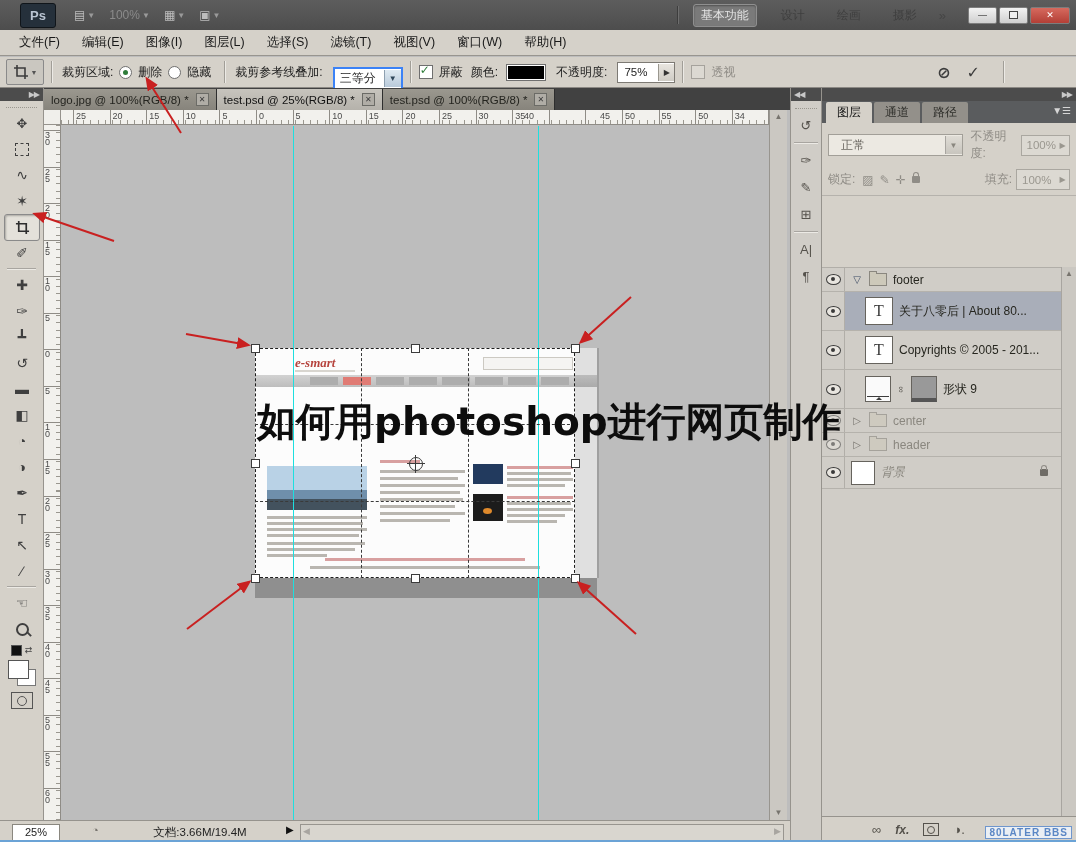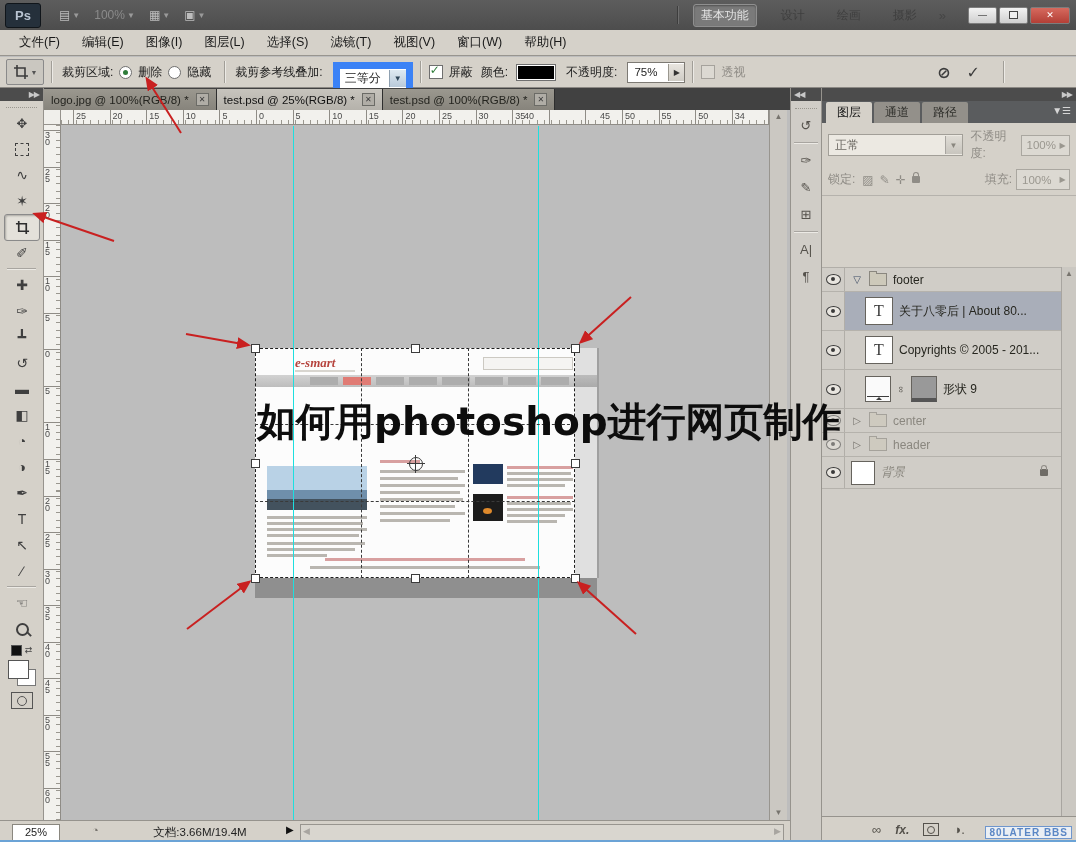--- a/index.html
+++ b/index.html
@@ -2,21 +2,21 @@
 <html><head>
 <meta charset="utf-8">
 <style>
   html,body{margin:0;padding:0;background:#888;}
   .app{position:relative;width:1076px;height:842px;background:#bdbdbd;overflow:hidden;
        font-family:"Liberation Sans","DejaVu Sans",sans-serif;border-bottom:2px solid #6ba3d6;box-sizing:border-box;
        -webkit-font-smoothing:antialiased;}
   
   .titlebar{position:absolute;left:0;top:0;width:1076px;height:30px;background:linear-gradient(#5d5d5d,#4d4d4d);
             display:flex;align-items:center;color:#c9c9c9;font-size:12px;}
-  .ps-logo{width:34px;height:23px;margin:0 8px 0 5px;background:#25303b;border:1px solid #10151a;border-radius:3px;
+  .ps-logo{width:34px;height:23px;margin:0 8px 0 20px;background:#25303b;border:1px solid #10151a;border-radius:3px;
            color:#b9c4d2;font-weight:bold;font-size:13px;display:flex;align-items:center;justify-content:center;}
   .tb-ic{color:#bdbdbd;font-size:12px;margin:0 2px 0 10px;}
   .tb-caret{color:#9a9a9a;font-size:8px;margin-right:4px;}
   .tb-dim{color:#8b8b8b;}
   .ws-wrap{margin-left:auto;display:flex;align-items:center;gap:14px;}
   .ws-sep{width:1px;height:18px;background:#3d3d3d;border-right:1px solid #6e6e6e;}
   .ws-btn{color:#3f3f3f;font-size:12px;padding:3px 8px;border-radius:3px;cursor:default;}
   .ws-btn.active{background:#7a7a7a;border:1px solid #8f8f8f;box-shadow:inset 0 1px 2px rgba(0,0,0,.35);color:#e4e4e4;padding:2px 7px;}
   .ws-more{color:#454545;font-size:13px;letter-spacing:-2px;}
   .winbtns{display:flex;gap:2px;margin:0 6px 0 10px;}
@@ -29,21 +29,21 @@
            display:flex;align-items:center;padding-left:8px;box-sizing:border-box;}
   .menu-item{font-size:12.5px;color:#191919;padding:0 11px;line-height:25px;}
   
   .optionsbar{position:absolute;left:0;top:57px;width:1076px;height:31px;background:#d5d1c9;border-bottom:1px solid #8c8984;
               display:flex;align-items:center;font-size:12px;color:#1e1e1e;padding-left:6px;box-sizing:border-box;}
   .vsep{width:1px;height:22px;background:#a19e97;border-right:1px solid #eceae5;margin:0 7px;}
   .tool-thumb{width:36px;height:24px;background:#cac7c0;border:1px solid #8a8a8a;border-radius:2px;display:flex;align-items:center;justify-content:center;gap:2px;}
   .radio{display:inline-block;width:11px;height:11px;border-radius:50%;background:#fff;border:1px solid #6f6f6f;position:relative;margin-right:4px;vertical-align:-2px;}
   .radio.sel::after{content:"";position:absolute;left:3px;top:3px;width:5px;height:5px;border-radius:50%;background:#2f7d3a;}
   .opt-label{margin:0 6px 0 2px;}
-  .sel-box{display:flex;align-items:center;width:66px;height:19px;background:#fff;border:7px solid #3b82f6;margin-left:4px;margin-top:13px;}
+  .sel-box{display:flex;align-items:center;width:66px;height:19px;background:#fff;border:2px solid #3b82f6;margin-left:4px;margin-top:13px;}
   .sel-box .sel-text{flex:1;padding-left:5px;font-size:12px;}
   .sel-caret{width:16px;height:17px;background:linear-gradient(#dfeaf2,#b9cada);border-left:1px solid #8ea0b0;display:flex;align-items:center;justify-content:center;font-size:8px;color:#30475a;}
   .chk{display:inline-block;width:12px;height:12px;background:#fff;border:1px solid #6f6f6f;margin-right:4px;vertical-align:-2px;position:relative;}
   .chk.on::after{content:"✓";position:absolute;left:0px;top:-3px;color:#2f7d3a;font-size:12px;font-weight:bold;}
   .chk.dis{background:#dcd9d2;border-color:#a5a29c;}
   .swatch{width:38px;height:15px;background:#000;border:1px solid #6f6f6f;box-shadow:inset 0 0 0 1px #fff;margin:0 8px 0 2px;}
   .val-box{display:flex;align-items:center;width:56px;height:19px;background:#fff;border:1px solid #7d7a74;margin-left:4px;}
   .val-box .val-text{flex:1;padding-left:6px;font-size:11.5px;}
   .val-arrow{width:15px;height:17px;border-left:1px solid #9a978f;background:linear-gradient(#e8e5df,#cfccc5);display:flex;align-items:center;justify-content:center;font-size:8px;color:#333;}
   .dim{color:#8f8c86;}
@@ -138,21 +138,21 @@
   
   .lpanel{position:absolute;left:822px;top:88px;width:254px;height:754px;background:#d5d1c9;box-sizing:border-box;}
   .lpanel .panel-header{text-align:right;}
   .ltabs{height:22px;background:#5a5c5e;display:flex;align-items:flex-end;padding-left:4px;position:relative;}
   .ltab{height:21px;line-height:21px;padding:0 11px;font-size:12px;background:#93908a;color:#2e2e2a;margin-right:2px;border-radius:2px 2px 0 0;}
   .ltab.active{background:#d5d1c9;color:#161616;}
   .lmenu{position:absolute;right:5px;top:4px;color:#d6d6d6;font-size:10px;}
   .lrow{display:flex;align-items:center;padding:5px 6px;font-size:12px;}
   .lrow .lab{color:#8f8c86;margin-right:4px;}
   .blend-sel{display:flex;align-items:center;width:148px;height:20px;background:#ece9e2;border:1px solid #a29f98;}
-  .blend-sel .t{flex:1;padding-left:6px;color:#6e6b65;font-size:12px;}
+  .blend-sel .t{flex:1;padding-left:12px;color:#6e6b65;font-size:12px;}
   .blend-sel .c{width:16px;height:18px;border-left:1px solid #a8a5a0;background:linear-gradient(#dfdcd5,#c8c5be);color:#8a877f;font-size:8px;display:flex;align-items:center;justify-content:center;}
   .dval{display:flex;align-items:center;width:52px;height:19px;background:#dcd9d2;border:1px solid #aaa7a0;}
   .dval .t{flex:1;padding-left:5px;color:#9a978f;font-size:11.5px;}
   .dval .a{width:13px;color:#9a978f;font-size:8px;text-align:center;}
   .lock-ic{color:#8f8c86;font-size:12px;margin:0 3px;}
   .padlock{display:inline-block;width:8px;height:7px;background:#8f8c86;border-radius:1px;position:relative;margin:0 3px;}
   .padlock::before{content:"";position:absolute;left:1px;top:-4px;width:4px;height:4px;border:1.5px solid #8f8c86;border-bottom:none;border-radius:3px 3px 0 0;}
   .llist{position:absolute;left:0;top:179px;width:239px;height:629px;background:#d0cdc7;border-top:1px solid #b1aea8;overflow:hidden;}
   .lscroll{position:absolute;right:0;top:179px;width:15px;height:629px;background:#cbc8c2;border-left:1px solid #a8a5a0;box-sizing:border-box;}
   .layer-row{display:flex;align-items:center;border-bottom:1px solid #b5b2ac;background:#d0cdc7;position:relative;}

